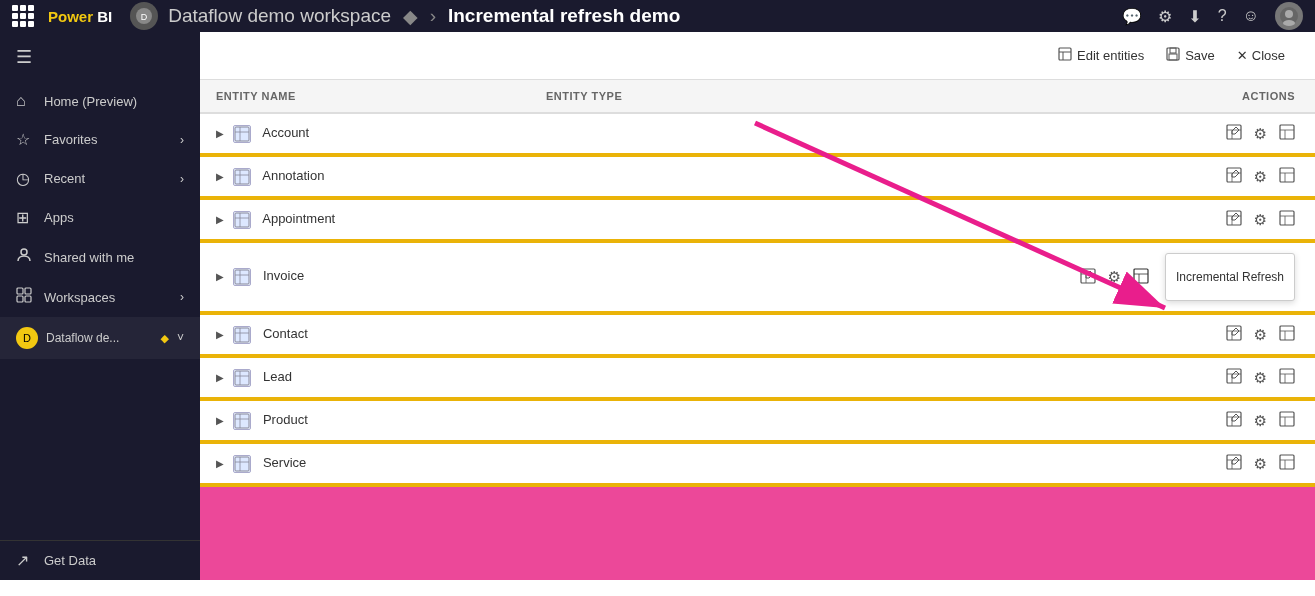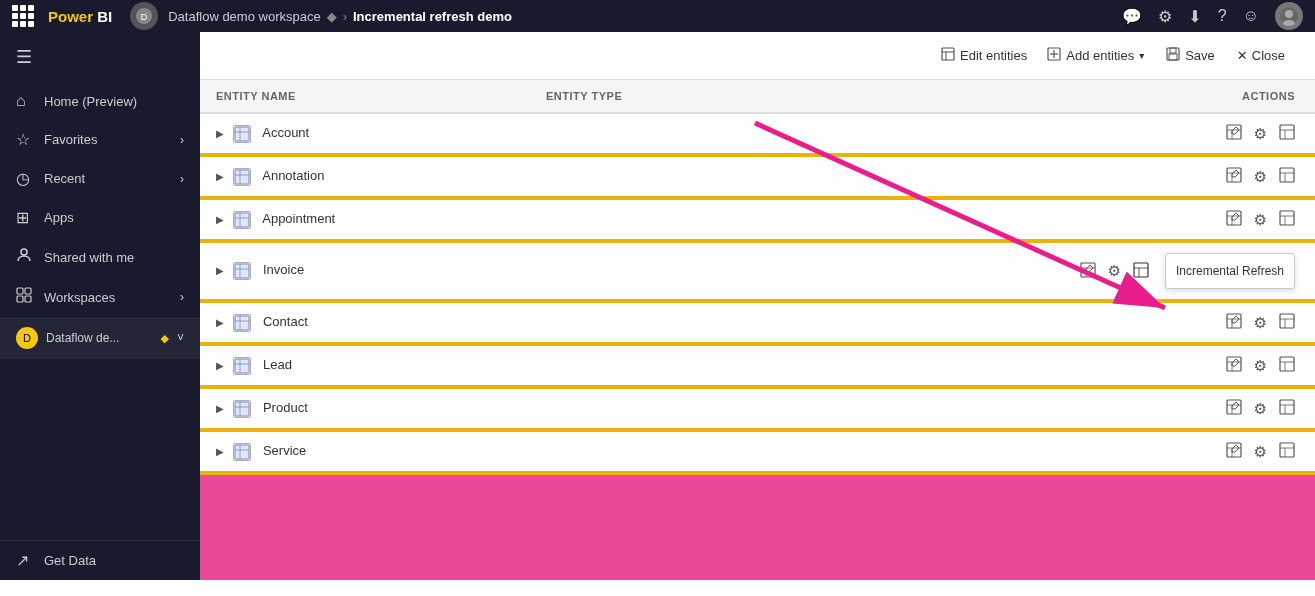--- a/index.html
+++ b/index.html
@@ -28,22 +28,22 @@
       border-radius: 1px;
     }
     .topbar-logo { font-size: 15px; font-weight: 600; color: #fff; margin-right: 8px; }
     .topbar-logo span { color: #f2c811; font-weight: 700; }
     .topbar-avatar-small {
       width: 28px; height: 28px; border-radius: 50%;
       background: #555; display: flex; align-items: center; justify-content: center;
       font-size: 11px; color: #fff; overflow: hidden;
     }
     .topbar-breadcrumb {
-      display: flex; align-items: flex-start; gap: 6px;
-      font-size: 13px; color: #ccc;
+      display: flex; align-items: flex-start; gap: 12px;
+      font-size: 19px; color: #ccc;
     }
     .topbar-breadcrumb span.sep { color: #888; }
     .topbar-breadcrumb span.current { color: #fff; font-weight: 600; }
     .topbar-spacer { flex: 1; }
     .topbar-icons { display: flex; align-items: center; gap: 16px; }
     .topbar-icon { color: #ccc; font-size: 16px; cursor: pointer; }
     .topbar-user-avatar {
       width: 28px; height: 28px; border-radius: 50%;
       background: #777; display: flex; align-items: center; justify-content: center;
       font-size: 11px; color: #fff; cursor: pointer;
@@ -209,21 +209,21 @@
       cursor: pointer;
       font-size: 15px;
     }
 
     
     .tooltip-box {
       display: inline-block;
       background: #fff;
       border: 1px solid #ccc;
       border-radius: 3px;
-      padding: 10px 10px;
+      padding: 16px 10px;
       font-size: 12px;
       color: #333;
       white-space: nowrap;
       box-shadow: 0 2px 6px rgba(0,0,0,0.15);
       position: relative;
       margin-left: 4px;
     }
 
     
     .arrow-overlay {
@@ -360,31 +360,20 @@
       <button class="toolbar-btn">
         <span class="icon">
           <svg width="14" height="14" viewBox="0 0 14 14" fill="none">
               <rect x="1" y="1" width="12" height="12" rx="1" stroke="#555" stroke-width="1.2"></rect>
               <line x1="1" y1="5" x2="13" y2="5" stroke="#555" stroke-width="1"></line>
               <line x1="5" y1="5" x2="5" y2="13" stroke="#555" stroke-width="1"></line>
             </svg>
         </span>
         <span>Edit entities</span>
       </button>
-      <button class="toolbar-btn">
-        <span class="icon">
-          <svg width="14" height="14" viewBox="0 0 14 14" fill="none">
-              <rect x="1" y="1" width="12" height="12" rx="1" stroke="#555" stroke-width="1.2"></rect>
-              <line x1="7" y1="3" x2="7" y2="11" stroke="#555" stroke-width="1.2"></line>
-              <line x1="3" y1="7" x2="11" y2="7" stroke="#555" stroke-width="1.2"></line>
-            </svg>
-        </span>
-        <span>Add entities</span>
-        <span style="font-size:10px;">▾</span>
-      </button>
       <button class="toolbar-save">
         <span>
           <svg width="14" height="14" viewBox="0 0 14 14" fill="none">
               <rect x="1" y="1" width="12" height="12" rx="1" stroke="#555" stroke-width="1.2"></rect>
               <rect x="4" y="1" width="6" height="5" stroke="#555" stroke-width="1" fill="none"></rect>
               <rect x="3" y="7" width="8" height="6" rx="0" stroke="#555" stroke-width="1" fill="none"></rect>
             </svg>
         </span>
         <span>Save</span>
       </button>

